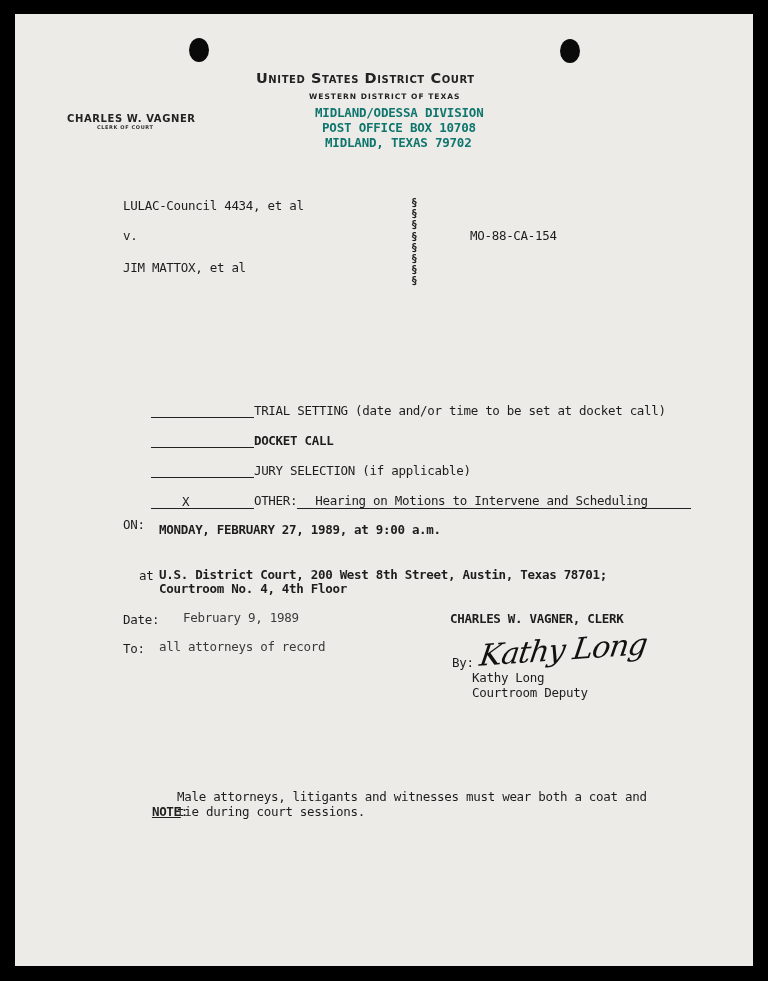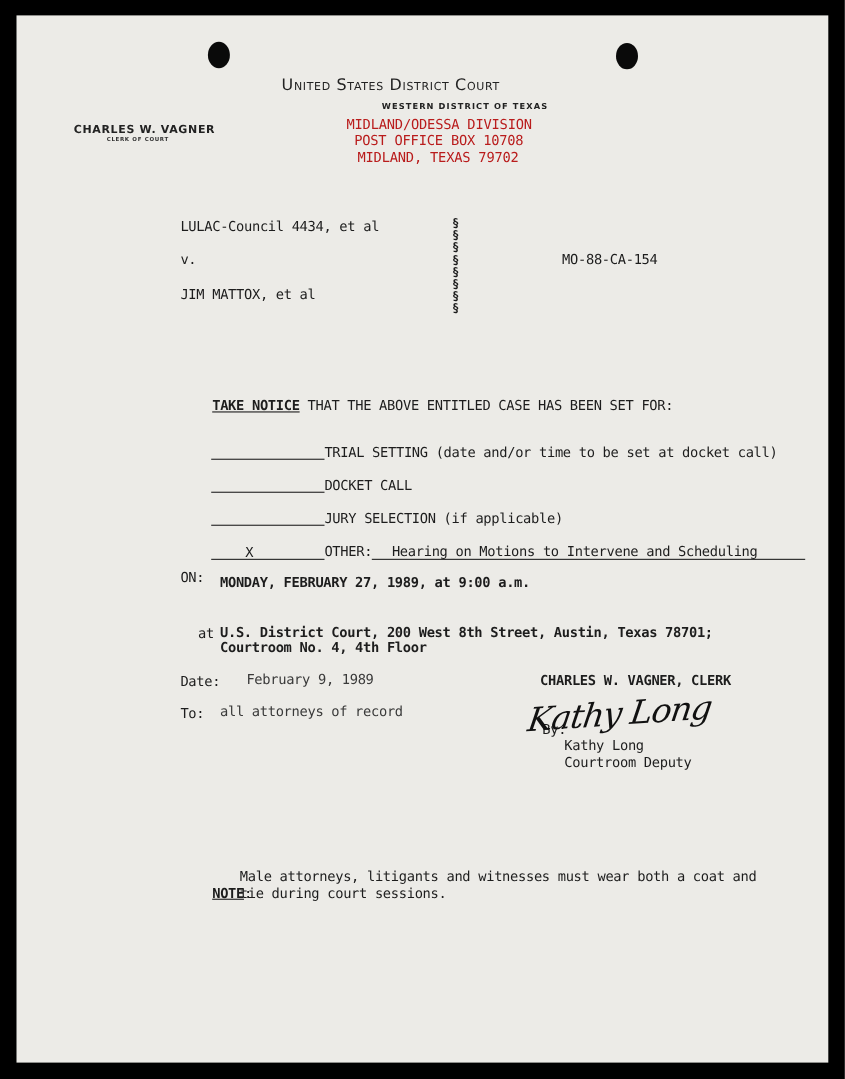--- a/index.html
+++ b/index.html
@@ -8,87 +8,84 @@
     font-family: "DejaVu Sans Mono", "Liberation Mono", monospace;
     color: #1d1d1d;
   }
   .page {
     position: absolute; left: 15px; top: 14px; width: 738px; height: 952px;
     background: #ecebe7;
   }
   .abs { position: absolute; white-space: pre; }
   .hole { position: absolute; width: 20px; height: 24px; background: #0a0a0a; border-radius: 50%; }
   .hdr-title {
-    font-family: "DejaVu Sans", "Liberation Sans", sans-serif; font-weight: normal;
+    font-family: "DejaVu Sans", "Liberation Sans", sans-serif; font-weight: bold;
     font-size: 14.5px; letter-spacing: 0.6px; font-variant: small-caps; color: #222;
   }
   .hdr-sub {
     font-family: "DejaVu Sans", "Liberation Sans", sans-serif; font-weight: bold;
     font-size: 7.5px; letter-spacing: 1px; color: #222;
   }
   .hdr-addr {
-    font-family: "DejaVu Sans Mono", monospace; font-weight: normal; font-size: 12.5px;
-    text-align: right; line-height: 15px; color: #b91c1c; letter-spacing: -0.2px;
+    font-family: "DejaVu Sans Mono", monospace; font-weight: bold; font-size: 12.5px;
+    text-align: right; line-height: 15px; color: #0f766e; letter-spacing: -0.2px;
   }
   .clerk-name {
     font-family: "DejaVu Sans", "Liberation Sans", sans-serif; font-weight: bold;
     font-size: 10px; letter-spacing: 0.6px; color: #222;
   }
   .clerk-title {
     font-family: "DejaVu Sans", "Liberation Sans", sans-serif; font-weight: bold;
     font-size: 5px; letter-spacing: 0.6px; color: #333;
   }
-  .mono { font-size: 12.5px; letter-spacing: -0.3px; margin-left: 41px; }
+  .mono { font-size: 12.5px; letter-spacing: -0.3px; }
   .light { color: #3a3a3a; }
   .sect { font-size: 11px; font-weight: bold; line-height: 11.2px; white-space: pre; }
   .blank { display: inline-block; width: 103px; border-bottom: 1px solid #222; height: 14px; vertical-align: bottom; text-align: center; }
   .u { text-decoration: underline; }
   .fill { display: inline-block; border-bottom: 1px solid #222; }
   .sig {
     font-family: "DejaVu Serif", "Liberation Serif", serif; font-style: italic;
     font-size: 30px; color: #111; transform: skewX(-12deg) rotate(-4deg); letter-spacing: -1px;
   }
 </style>
 </head>
 <body>
 
 <div class="page">
 
   <div class="hole" style="left:174px; top:24px;"></div>
   <div class="hole" style="left:545px; top:25px;"></div>
 
   <div class="abs hdr-title" style="left:241px; top:56px;">United States District Court</div>
-  <div class="abs hdr-sub" style="left:294px; top:78px;margin-left:38px;">WESTERN DISTRICT OF TEXAS</div>
+  <div class="abs hdr-sub" style="left:294px; top:78px;">WESTERN DISTRICT OF TEXAS</div>
   <div class="abs hdr-addr" style="left:300px; top:91px;">MIDLAND/ODESSA DIVISION</div>
   <div class="abs hdr-addr" style="left:307px; top:106px;">POST OFFICE BOX 10708</div>
   <div class="abs hdr-addr" style="left:310px; top:121px;">MIDLAND, TEXAS 79702</div>
   <div class="abs clerk-name" style="left:52px; top:99px;">CHARLES W. VAGNER</div>
   <div class="abs clerk-title" style="left:82px; top:110px;">CLERK OF COURT</div>
 
   <div class="abs mono" style="left:108px; top:184px;">LULAC-Council 4434, et al</div>
   <div class="abs mono" style="left:108px; top:214px;">v.</div>
   <div class="abs mono" style="left:108px; top:246px;">JIM MATTOX, et al</div>
   <div class="abs sect" style="left:396px; top:183px;">§
 §
 §
 §
 §
 §
 §
 §</div>
   <div class="abs mono" style="left:455px; top:214px;">MO-88-CA-154</div>
 
-  <div class="abs mono" style="left:108px; top:332px;">
-    <span class="u" style="font-weight:bold;">TAKE NOTICE</span><span> THAT THE ABOVE ENTITLED CASE HAS BEEN SET FOR:</span>
-  </div>
 
   <div class="abs mono" style="left:107px; top:374px;">
     <span class="blank"></span><span>TRIAL SETTING (date and/or time to be set at docket call)</span>
   </div>
-  <div class="abs mono" style="left:107px; top:404px;">
+  <div class="abs mono" style="left:107px; top:404px;font-weight:bold;">
     <span class="blank"></span><span>DOCKET CALL</span>
   </div>
   <div class="abs mono" style="left:107px; top:434px;">
     <span class="blank"></span><span>JURY SELECTION (if applicable)</span>
   </div>
   <div class="abs mono" style="left:107px; top:464px;">
     <span class="blank" style="text-align:left; text-indent:31px;">X</span><span>OTHER:</span><span class="fill" style="padding-left:18px; width:376px;"><span>Hearing on Motions to Intervene and Scheduling</span></span>
   </div>
 
   <div class="abs mono" style="left:108px; top:503px;">ON:</div>

